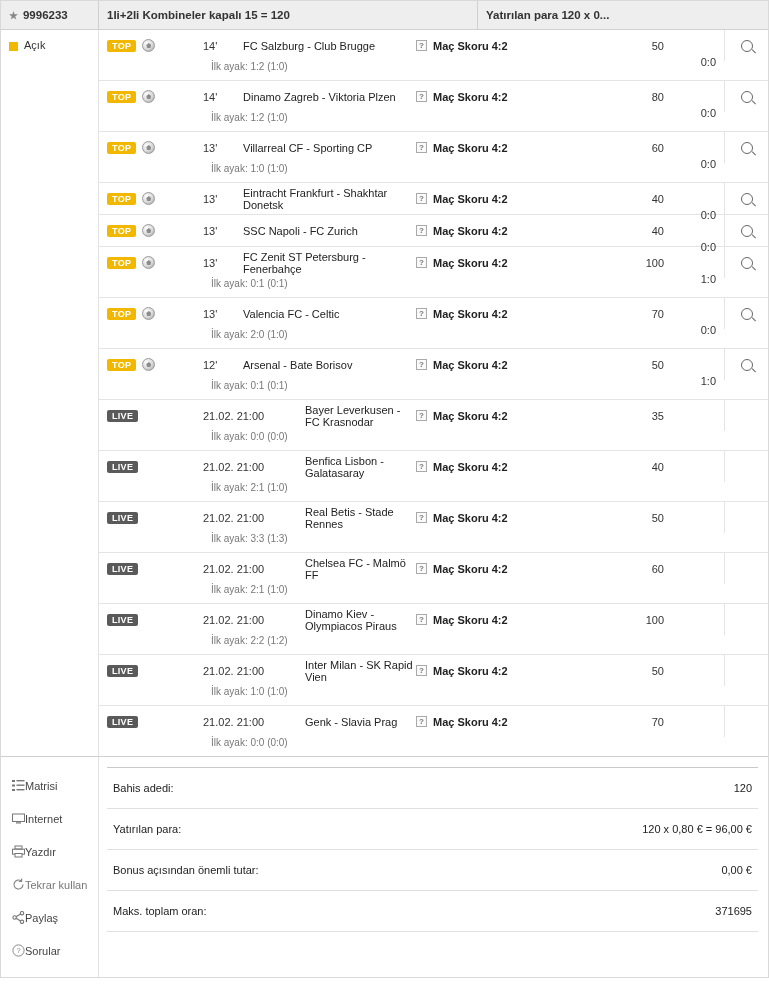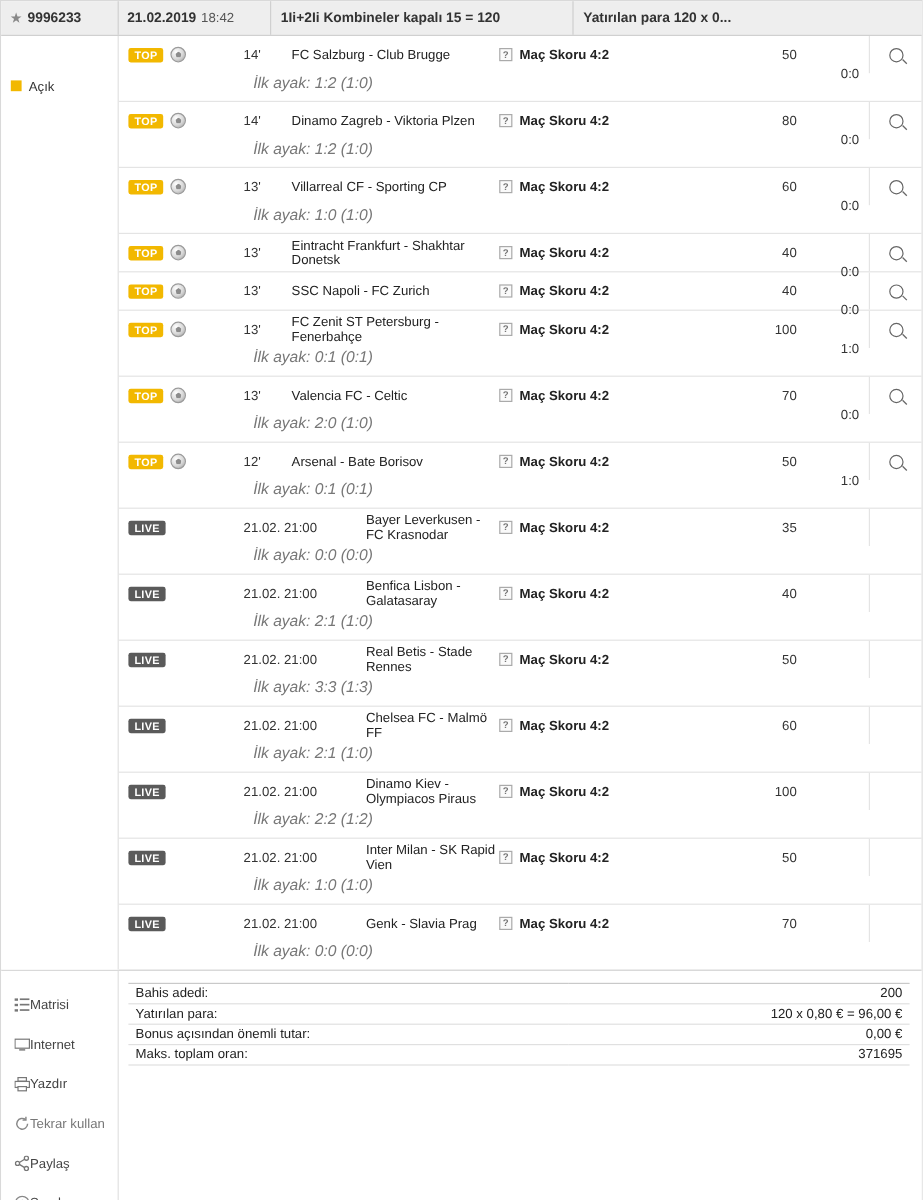--- a/index.html
+++ b/index.html
@@ -73,25 +73,24 @@
   
   .body-wrap { display: flex; }
   .status-col {
     width: 98px;
     border-right: 1px solid #e2e2e2;
     padding: 9px 0 0 8px;
     background: #fff;
   }
   .status-col .st {
     display: flex;
-    align-items: flex-start;
+    align-items: flex-end;
     gap: 6px;
     font-size: 11px;
     color: #333;
-    margin-top: 28px;
   }
   .sq {
     width: 9px; height: 9px;
     background: #f2b800;
     display: inline-block;
   }
   .rows { flex: 1; }
 
   .row {
     border-bottom: 1px solid #e4e4e4;
@@ -208,22 +207,21 @@
   .mag::after {
     content: "";
     position: absolute;
     width: 5px; height: 1.4px;
     background: #666;
     right: -5px; bottom: 0px;
     transform: rotate(45deg);
     transform-origin: left center;
   }
   .row-sub {
-    font-size: 13px;
-    font-style: italic;
+    font-size: 10px;
     color: #777;
     padding: 0 0 8px 112px;
   }
 
   
   .footer {
     display: flex;
     border-top: 1px solid #d0d0d0;
     background: #fff;
   }
@@ -255,40 +253,36 @@
     padding: 10px 10px 10px 8px;
   }
   .sum-table {
     width: 100%;
     border-collapse: collapse;
     font-size: 11px;
   }
   .sum-table tr { border-bottom: 1px solid #e0e0e0; }
   .sum-table tr:first-child { border-top: 1px solid #c9c9c9; }
   .sum-table td {
-    padding: 2px 6px;
+    padding: 14px 6px;
   }
   .sum-table td.lbl { text-align: left; color: #222; }
   .sum-table td.val { text-align: right; color: #222; }
   .sum-table tr.total td { font-weight: bold; }
   .sum-table tr.total { border-bottom: none; }
 </style>
 </head>
 <body>
 
 <div class="ticket">
 
   <div class="hdr">
     <div class="hdr-id">
       <span class="gl">★</span>
       <span>9996233</span>
-    </div>
-    <div class="hdr-date">
-      <span class="d">21.02.2019</span>
-      <span class="t">18:42</span>
     </div>
     <div class="hdr-type">1Ii+2Ii Kombineler kapalı 15 = 120</div>
     <div class="hdr-stake">Yatırılan para 120 x 0...</div>
   </div>
 
   <div class="body-wrap">
     <div class="status-col">
       <div class="st">
         <span class="sq"></span>
         <span>Açık</span>
@@ -663,21 +657,21 @@
         <span>Sorular</span>
       </div>
 
     </div>
 
     <div class="summary">
       <table class="sum-table">
         <tbody>
             <tr>
           <td class="lbl">Bahis adedi:</td>
-          <td class="val">200</td>
+          <td class="val">120</td>
         </tr>
         <tr>
           <td class="lbl">Yatırılan para:</td>
           <td class="val">120 x 0,80 € = 96,00 €</td>
         </tr>
         <tr>
           <td class="lbl">Bonus açısından önemli tutar:</td>
           <td class="val">0,00 €</td>
         </tr>
         <tr>

